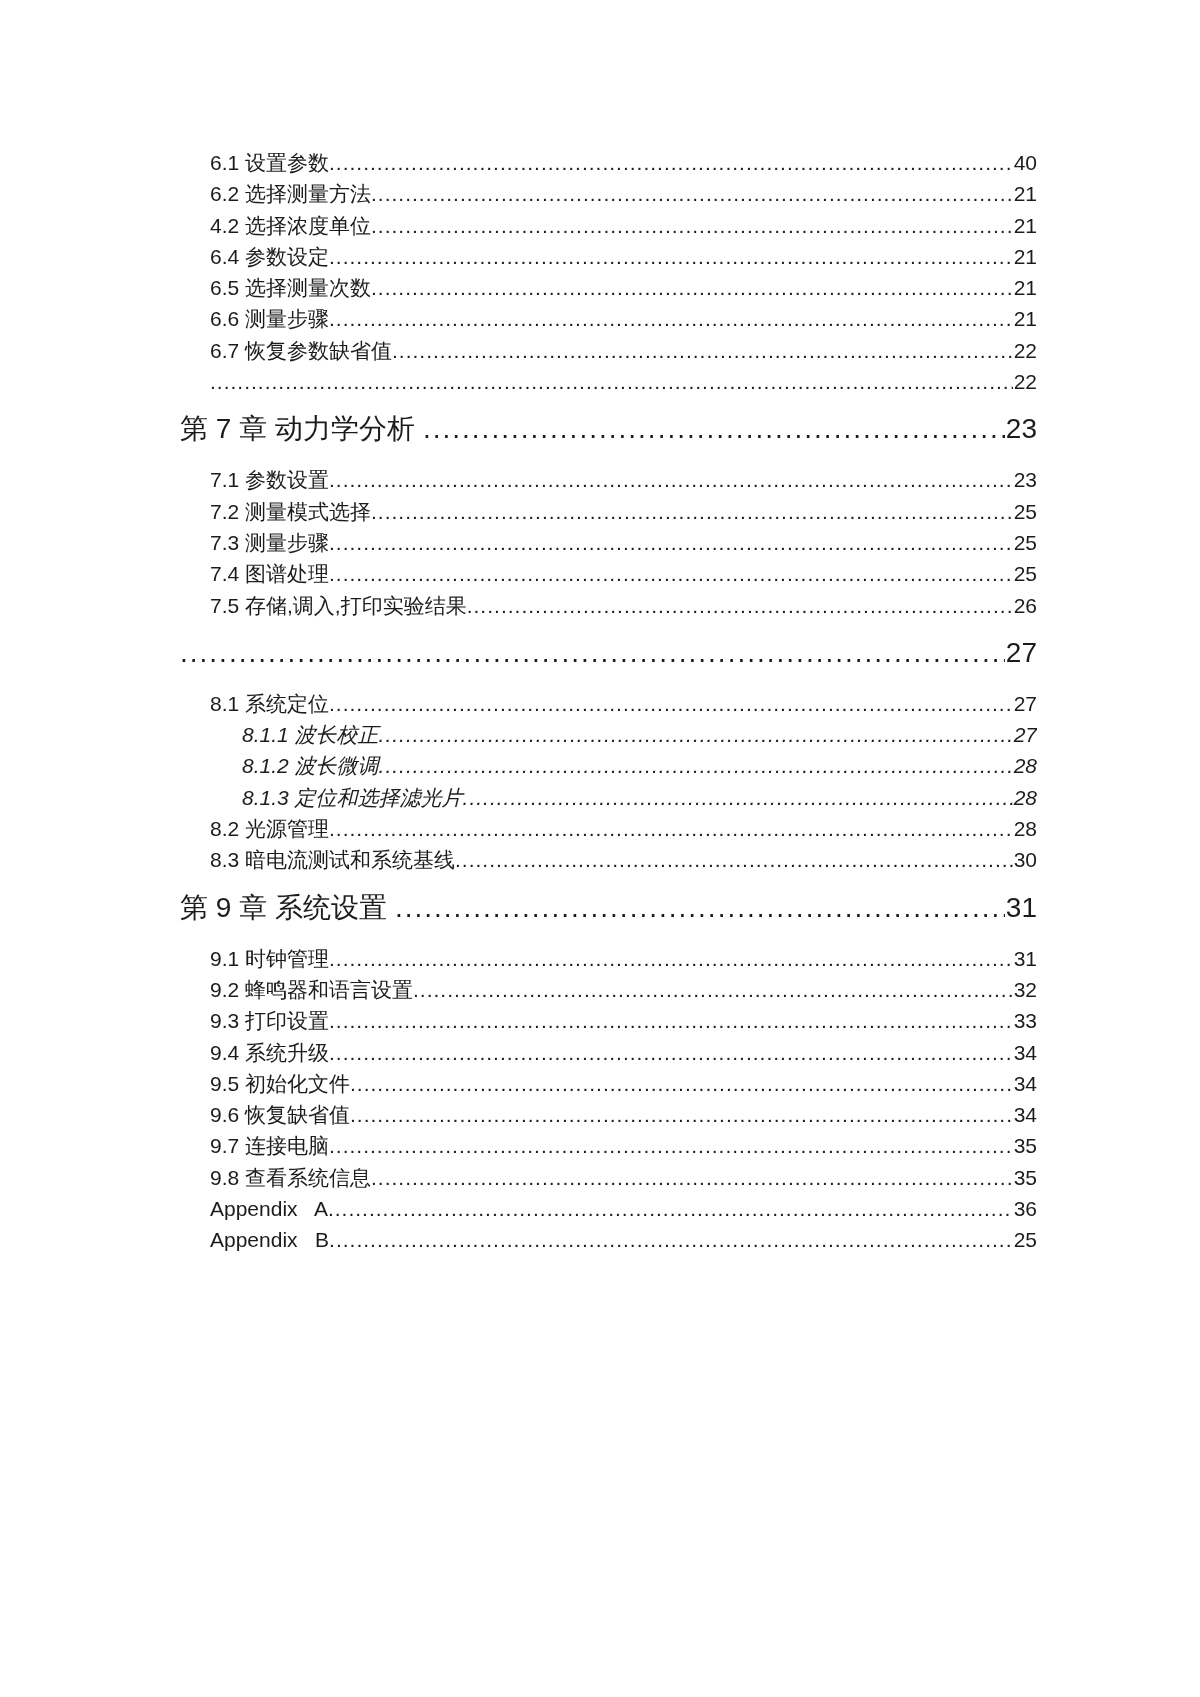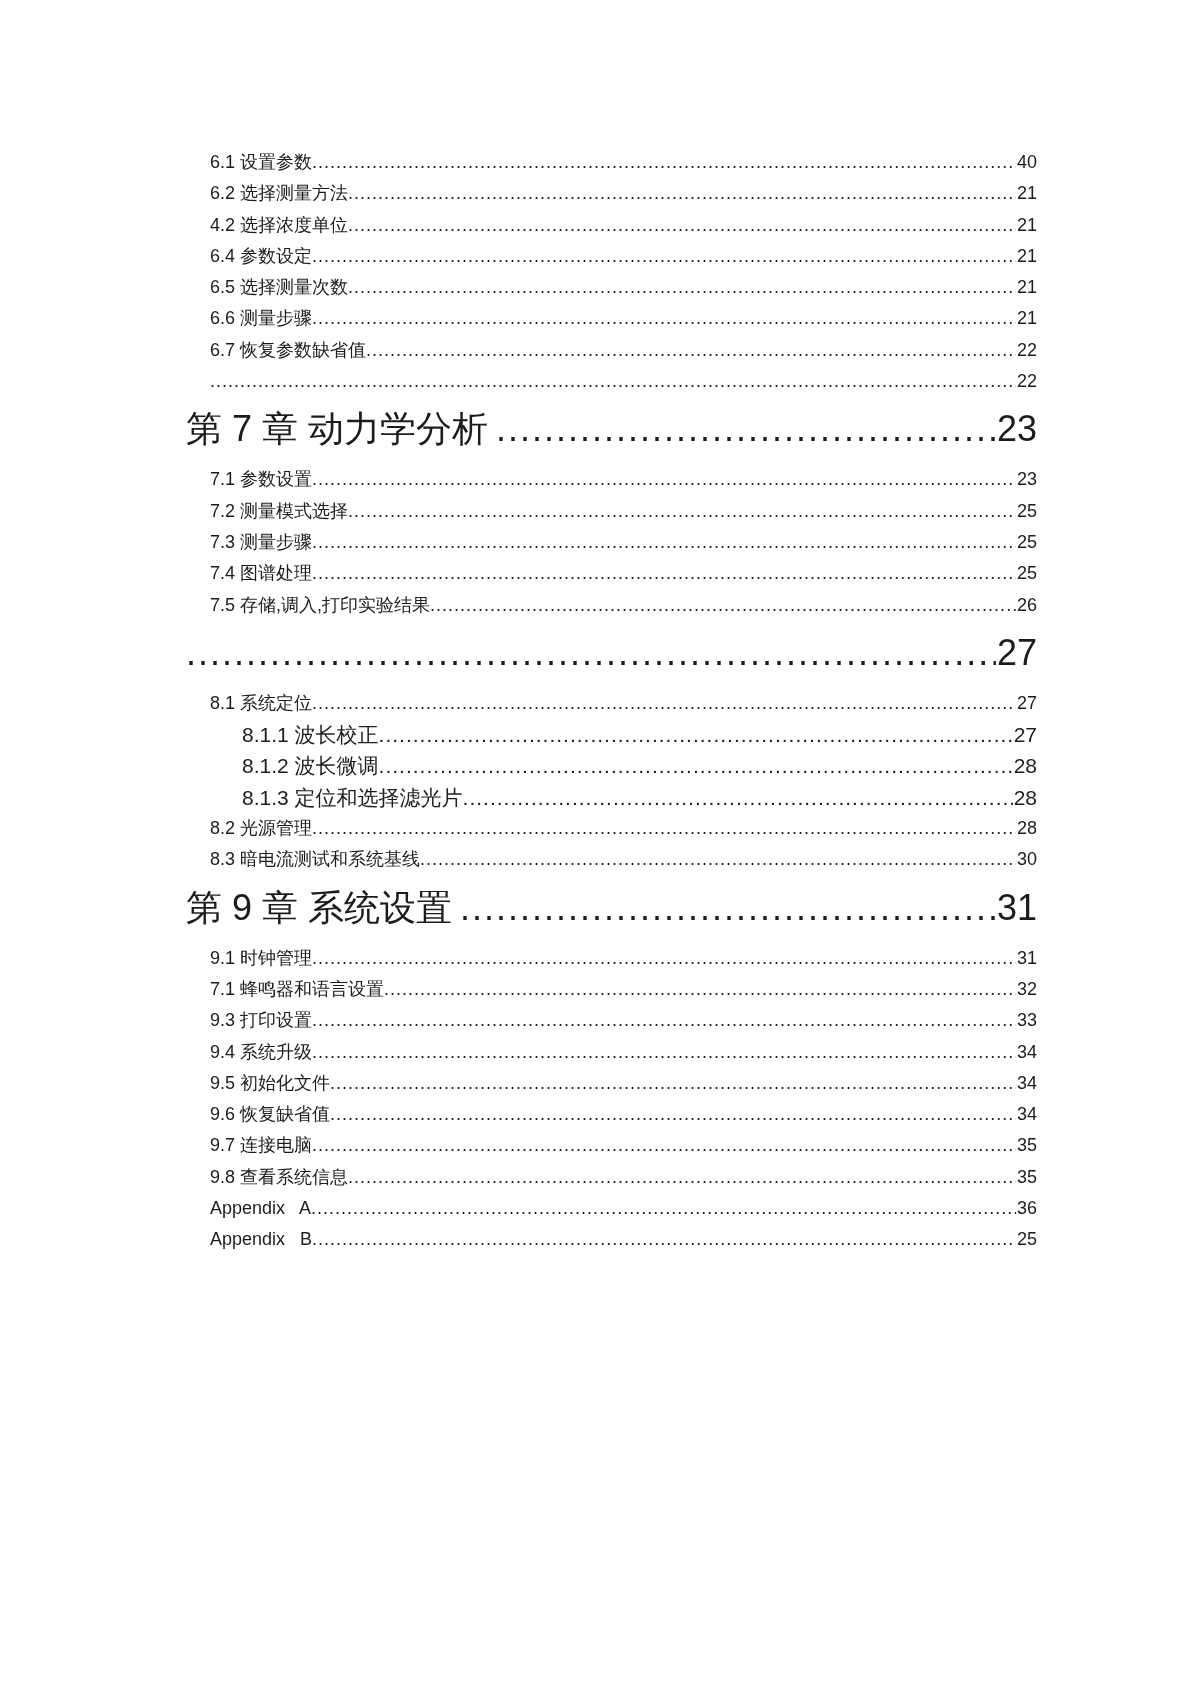--- a/index.html
+++ b/index.html
@@ -36,38 +36,39 @@
     letter-spacing: 1px;
     color: #1c1c1c;
   }
   .pagenum {
     flex: 0 0 auto;
     white-space: nowrap;
     padding-left: 1px;
   }
   
   .lvl0 {
-    font-size: 36px;
+    font-size: 28px;
     line-height: 44px;
-    margin: 10px 0 13px 16px;
+    margin: 10px 0 13px 10px;
     align-items: flex-end;
   }
   .lvl0 .label { padding-right: 8px; }
   .lvl0 .dots { letter-spacing: 2px; }
   
   .lvl1 {
-    font-size: 18px;
+    font-size: 21px;
     line-height: 31.3px;
     padding-left: 40px;
   }
   
   .lvl2 {
     font-size: 21px;
     line-height: 31.3px;
     padding-left: 72px;
+    font-style: italic;
   }
 </style>
 </head>
 <body>
 
 <div class="toc">
     <div class="row lvl1">
     <span class="label">6.1 设置参数</span>
     <span class="dots">............................................................................................................................................................................................................................................................................................................</span>
     <span class="pagenum">40</span>
@@ -174,21 +175,21 @@
     <span class="label">第 9 章 系统设置</span>
     <span class="dots">............................................................................................................................................................................................................................................................................................................</span>
     <span class="pagenum">31</span>
   </div>
     <div class="row lvl1">
     <span class="label">9.1 时钟管理</span>
     <span class="dots">............................................................................................................................................................................................................................................................................................................</span>
     <span class="pagenum">31</span>
   </div>
     <div class="row lvl1">
-    <span class="label">7.1 蜂鸣器和语言设置</span>
+    <span class="label">9.2 蜂鸣器和语言设置</span>
     <span class="dots">............................................................................................................................................................................................................................................................................................................</span>
     <span class="pagenum">32</span>
   </div>
     <div class="row lvl1">
     <span class="label">9.3 打印设置</span>
     <span class="dots">............................................................................................................................................................................................................................................................................................................</span>
     <span class="pagenum">33</span>
   </div>
     <div class="row lvl1">
     <span class="label">9.4 系统升级</span>

